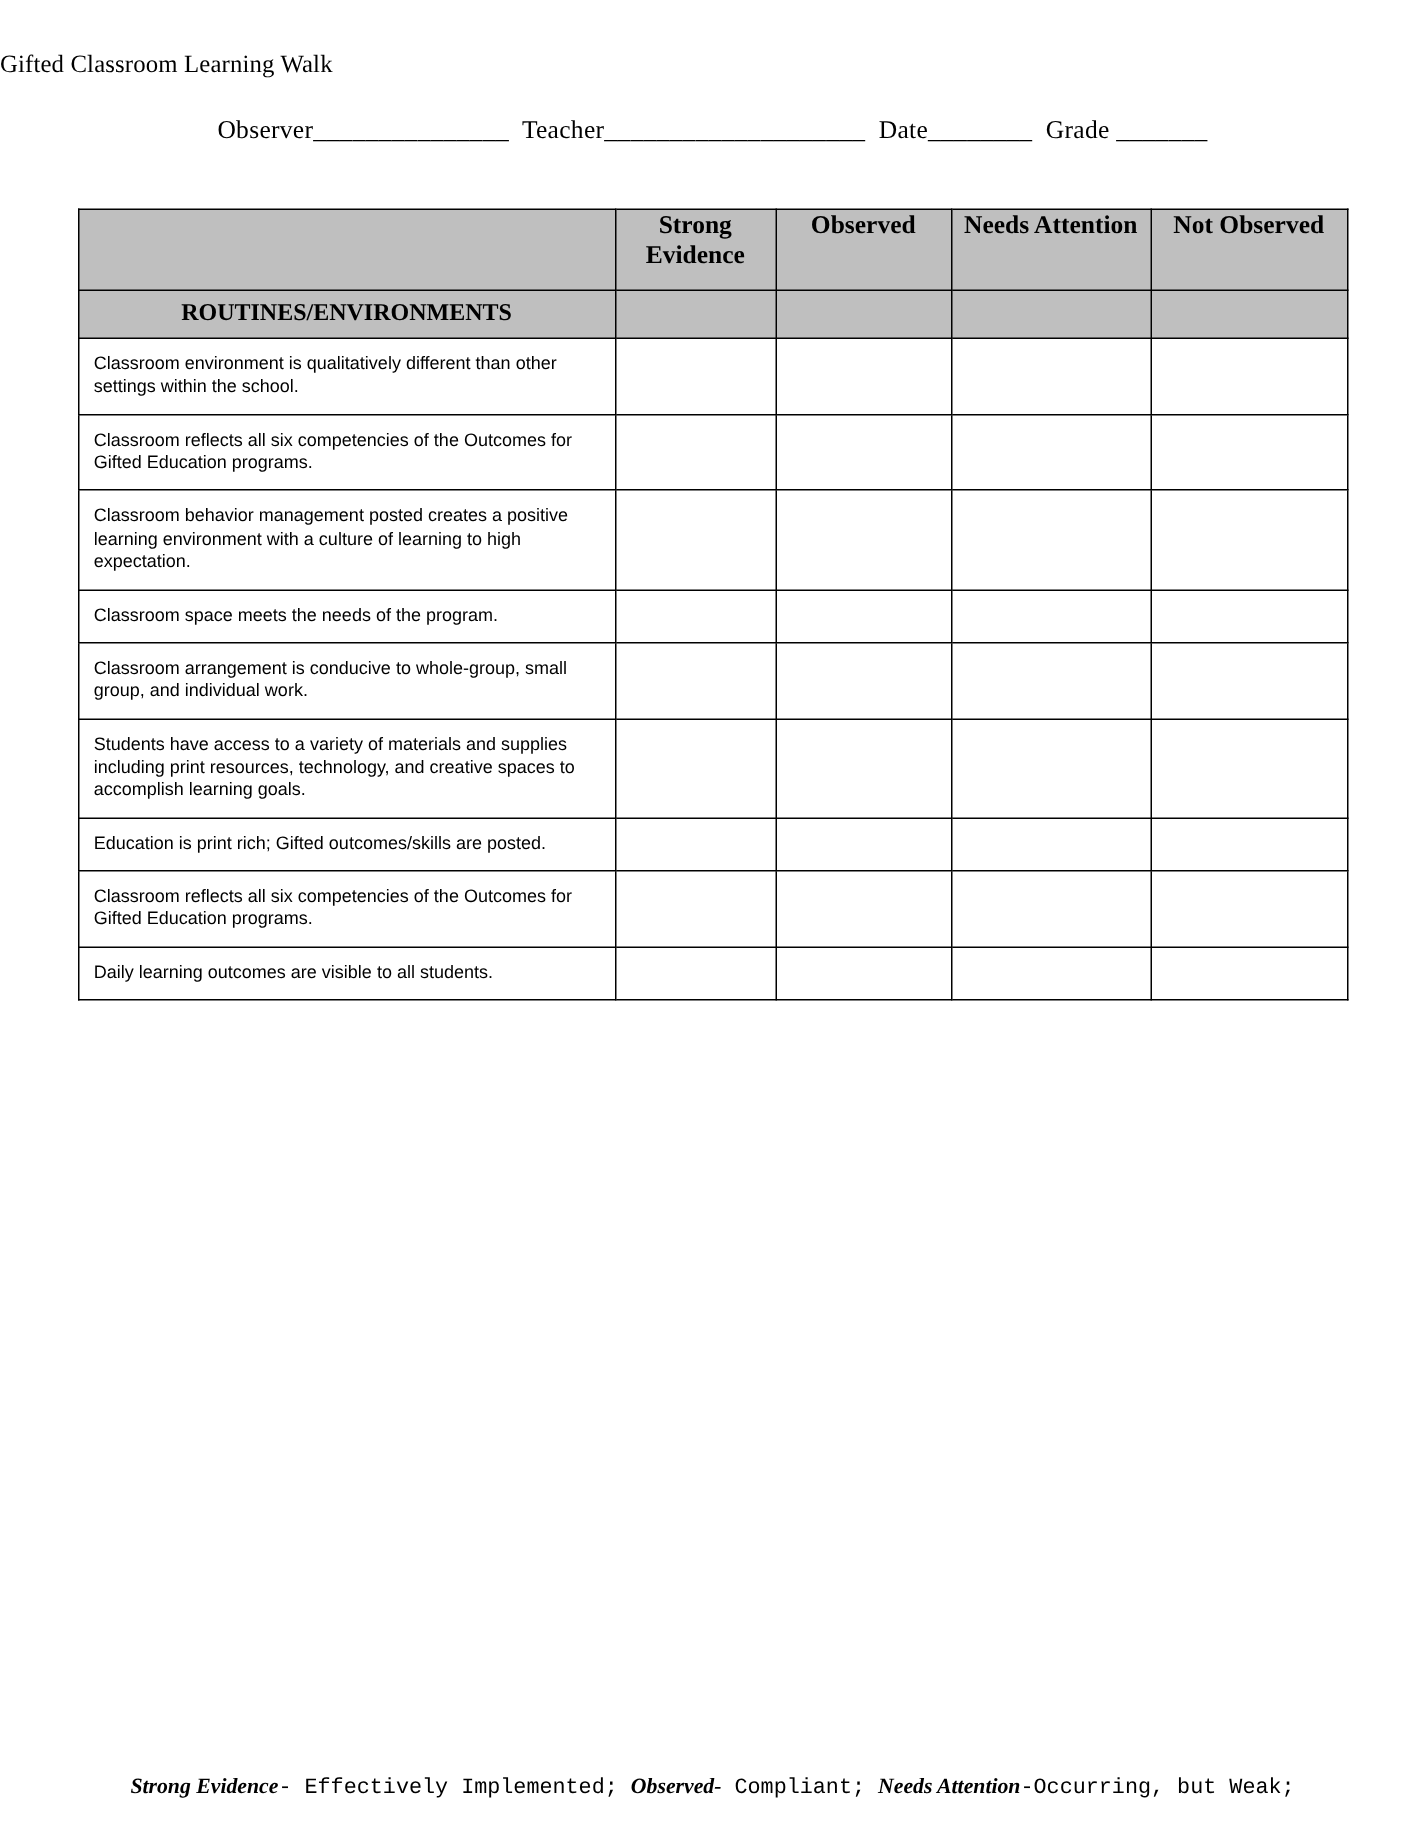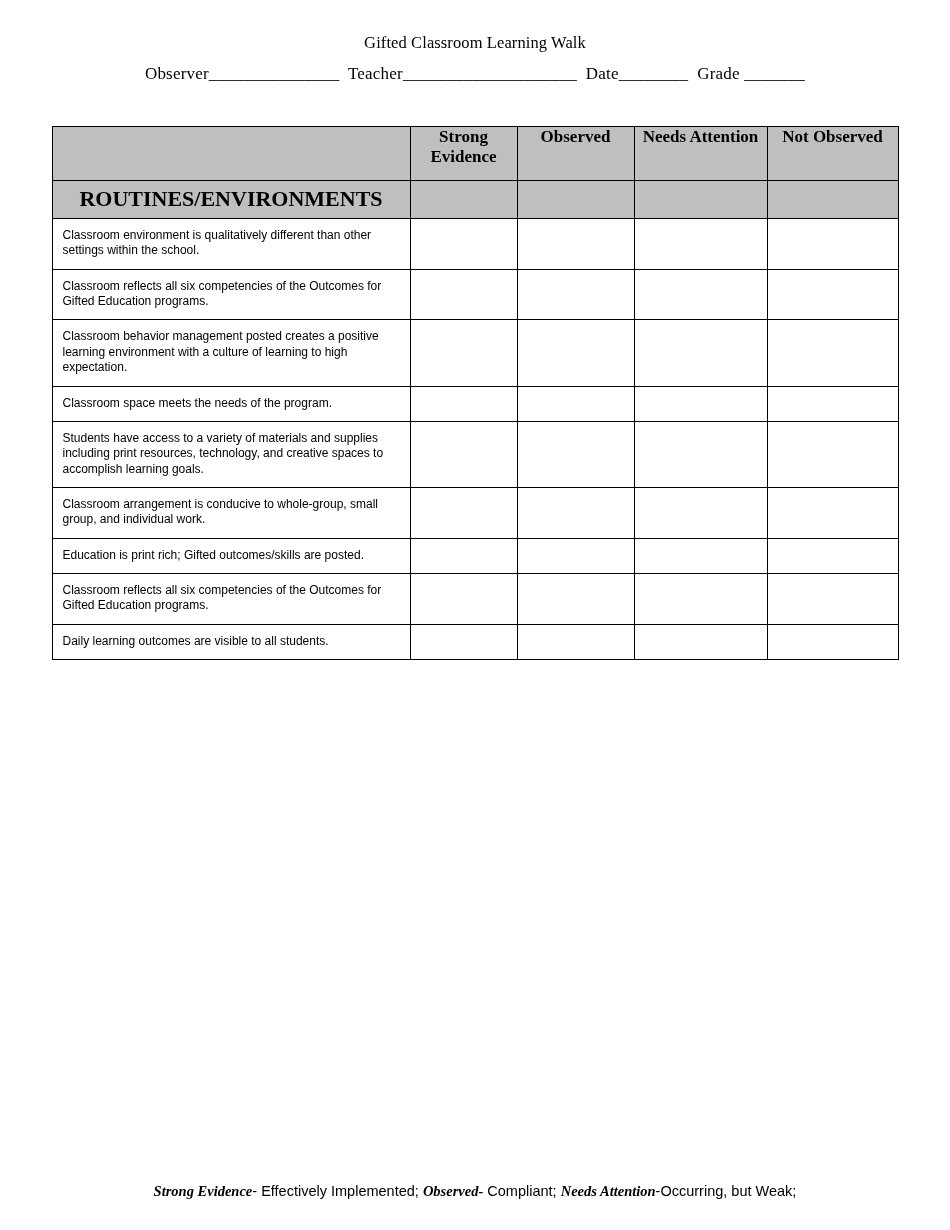--- a/index.html
+++ b/index.html
@@ -16,31 +16,31 @@
     position: relative;
     overflow: hidden;
   }
   .page {
     width: 950px;
     height: 1230px;
     position: relative;
     padding: 0;
   }
   .doc-title {
-    text-align: center;
+    text-align: left;
     font-family: "Liberation Serif", serif;
     font-size: 16.5px;
     margin-top: 33px;
     letter-spacing: 0.1px;
   }
   .meta-line {
     text-align: center;
     font-family: "Liberation Serif", serif;
     font-size: 17px;
-    margin-top: 11px;
+    margin-top: 24px;
     letter-spacing: 0.2px;
   }
   .meta-line span { white-space: pre; }
   table.walk {
     border-collapse: collapse;
     width: 846px;
     margin: 42px auto 0 auto;
     table-layout: fixed;
   }
   table.walk td, table.walk th {
@@ -67,21 +67,21 @@
   }
   thead th.blank-head { background: #bfbfbf; }
 
   tr.section-row td {
     background: #bfbfbf;
     height: 32px;
   }
   tr.section-row td.section-label {
     text-align: center;
     font-weight: bold;
-    font-size: 22px;
+    font-size: 16px;
     padding: 5px 6px 6px 6px;
     vertical-align: middle;
   }
   tr.item-row td.item-text {
     font-size: 12px;
     line-height: 1.28;
     padding: 9px 9px 10px 10px;
     font-family: Liberation Sans, sans-serif;
   }
   tr.item-row td.mark {
@@ -90,21 +90,21 @@
   .footnote {
     position: absolute;
     left: 0;
     right: 0;
     top: 1150px;
     text-align: center;
     font-family: "Liberation Sans", sans-serif;
     font-size: 14.5px;
   }
   .footnote b { font-family: "Liberation Serif", serif; font-style: italic; font-weight: bold; }
-  .footnote .plain { font-family: Liberation Sans, sans-serif; text-align: right; }
+  .footnote .plain { font-family: Liberation Mono, monospace; text-align: right; }
 </style>
 </head>
 <body>
 
 <div class="page">
 
   <div class="doc-title">Gifted Classroom Learning Walk</div>
 
   <div class="meta-line"><span>Observer_______________  Teacher____________________  Date________  Grade _______</span></div>
 
@@ -160,29 +160,29 @@
 
       <tr class="item-row">
         <td class="item-text">Classroom space meets the needs of the program.</td>
         <td class="mark"></td>
         <td class="mark"></td>
         <td class="mark"></td>
         <td class="mark"></td>
       </tr>
 
       <tr class="item-row">
+        <td class="item-text">Classroom arrangement is conducive to whole-group, small group, and individual work.</td>
+        <td class="mark"></td>
+        <td class="mark"></td>
+        <td class="mark"></td>
+        <td class="mark"></td>
+      </tr>
+
+      <tr class="item-row">
         <td class="item-text">Students have access to a variety of materials and supplies including print resources, technology, and creative spaces to accomplish learning goals.</td>
-        <td class="mark"></td>
-        <td class="mark"></td>
-        <td class="mark"></td>
-        <td class="mark"></td>
-      </tr>
-
-      <tr class="item-row">
-        <td class="item-text">Classroom arrangement is conducive to whole-group, small group, and individual work.</td>
         <td class="mark"></td>
         <td class="mark"></td>
         <td class="mark"></td>
         <td class="mark"></td>
       </tr>
 
       <tr class="item-row">
         <td class="item-text">Education is print rich; Gifted outcomes/skills are posted.</td>
         <td class="mark"></td>
         <td class="mark"></td>

